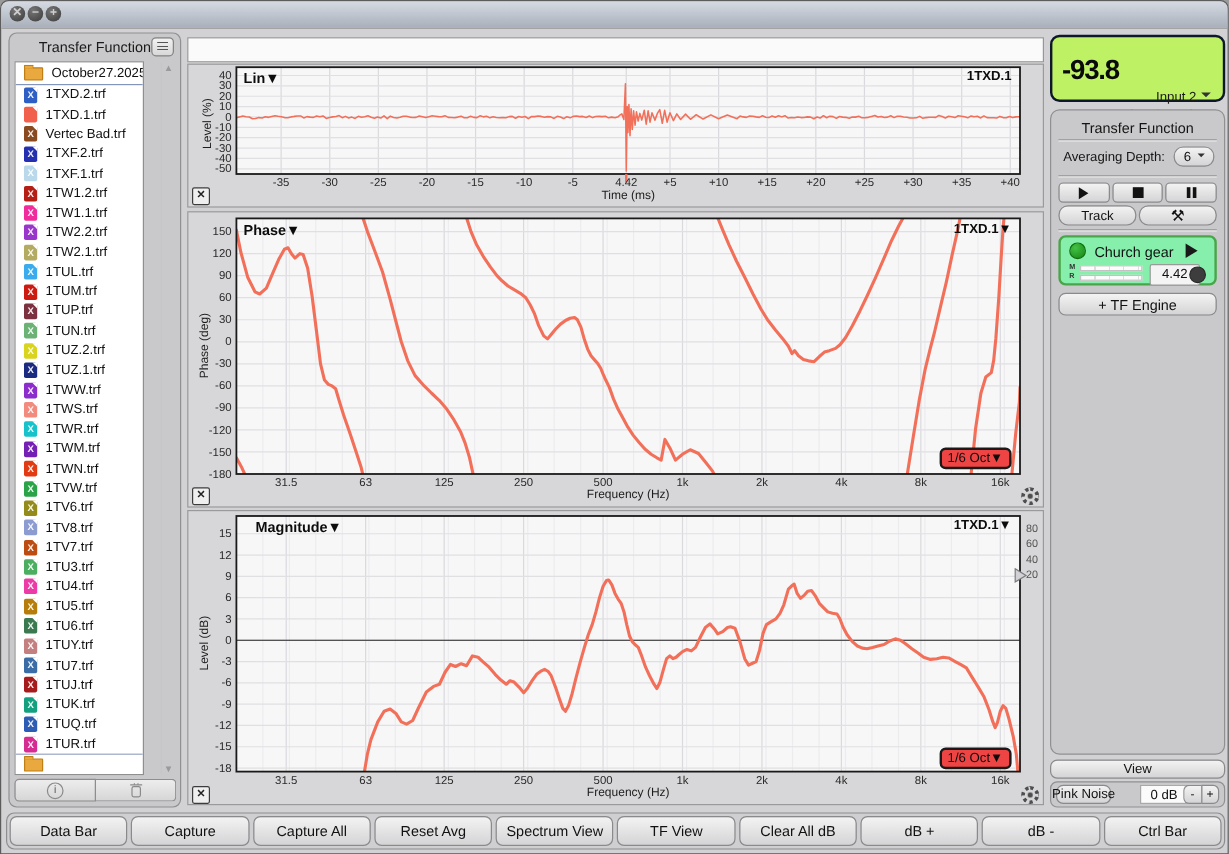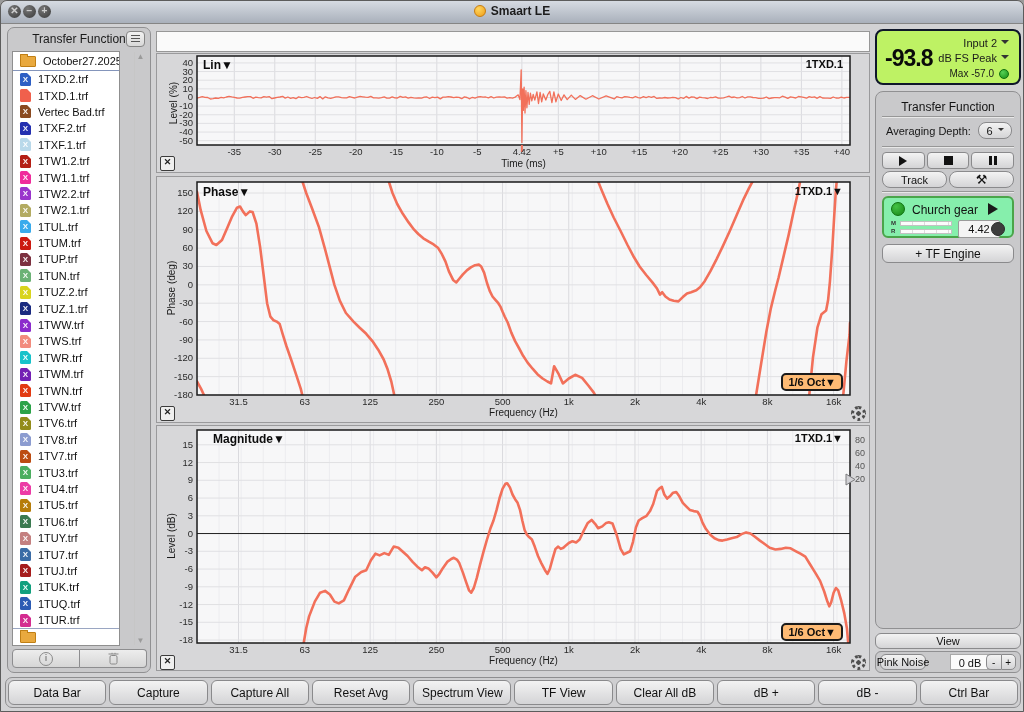--- a/index.html
+++ b/index.html
@@ -47,35 +47,35 @@
   .sb-fbtn:first-child{border-radius:4px 0 0 4px;}
   .sb-fbtn:last-child{border-radius:0 4px 4px 0;border-left:none;}
   .info-i{width:12px;height:12px;border-radius:50%;border:1px solid #8a8a8a;color:#8a8a8a;
       font-size:9px;font-weight:bold;line-height:11px;text-align:center;}
   
   .strip{position:absolute;left:155px;top:30px;width:714px;height:21px;background:#fafafa;border:1px solid #979797;box-sizing:border-box;}
   .chartpanel{position:absolute;left:155px;width:714px;background:#d7d7d9;border:1px solid #9a9a9c;box-sizing:border-box;}
   .chartpanel svg{position:absolute;left:0;top:0;}
   .c-title{position:absolute;font-size:12px;font-weight:bold;color:#0c0c0c;z-index:3;}
   .c-trace{position:absolute;font-size:11px;font-weight:bold;color:#0c0c0c;z-index:3;}
-  .c-badge{position:absolute;background:#fdba74;border:2px solid #1a1a1a;border-radius:5px;
-      font-size:11px;font-weight:bold;color:#0c0c0c;padding:0 5px;line-height:14px;z-index:3;}
+  .c-badge{position:absolute;background:#ef4444;border:2px solid #1a1a1a;border-radius:5px;
+      font-size:11px;font-weight:normal;color:#0c0c0c;padding:0 5px;line-height:14px;z-index:3;}
   .xbtn{position:absolute;width:13px;height:13px;border:1px solid #3c3c3c;border-radius:2px;background:#efefef;
       font-size:9px;line-height:11px;text-align:center;font-weight:bold;color:#222;z-index:3;}
   .gear-i{position:absolute;width:9px;height:9px;border-radius:50%;border:3px dotted #4e4e4e;
       background:radial-gradient(circle,#4e4e4e 2px,transparent 2.5px);z-index:3;}
   .axis-x{position:absolute;left:40px;width:653px;text-align:center;font-size:10px;color:#1c1c1c;z-index:2;}
   .axis-y{position:absolute;font-size:10px;color:#1c1c1c;white-space:nowrap;
       transform:translate(-50%,-50%) rotate(-90deg);z-index:2;}
   .coh{position:absolute;width:18px;text-align:left;font-size:9px;color:#555;line-height:12.6px;z-index:3;}
   .coh-mark{position:absolute;z-index:3;}
   
   #meterbox{left:874px;top:28px;width:146px;height:56px;background:#bef264;border:2px solid #0f172a;border-radius:8px;padding-left:29px;}
   .meter-val{position:absolute;left:8px;top:14px;font-size:23px;font-weight:bold;color:#0a0a0a;letter-spacing:-1px;}
-  .meter-row{position:absolute;right:10px;font-size:11px;color:#1a1a1a;white-space:nowrap;}
+  .meter-row{position:absolute;right:10px;font-size:11px;color:#1a1a1a;white-space:nowrap;margin-top:38px;}
   .caret{display:inline-block;width:0;height:0;border:4px solid transparent;border-top-color:#333;
       vertical-align:-1px;margin-left:4px;}
   .led{display:inline-block;width:10px;height:10px;border-radius:50%;vertical-align:-2px;margin-left:5px;
       background:radial-gradient(circle at 35% 30%,#55d055,#169016);border:1px solid #0d700d;box-sizing:border-box;}
   #tfpanel{left:874px;top:90px;width:146px;height:538px;border-radius:8px;}
   .tf-title{position:absolute;left:0;right:0;top:8px;text-align:center;font-size:12px;color:#141414;}
   .hline{position:absolute;left:6px;right:6px;height:0;border-top:1px solid #979797;border-bottom:1px solid #e8e8e8;}
   .avg-label{position:absolute;left:10px;top:33px;font-size:11px;color:#161616;}
   .avg-dd{position:absolute;right:8px;top:30px;width:34px;height:17px;border-radius:8px;font-size:11px;}
   .transport{position:absolute;left:6px;top:60px;right:6px;height:17px;display:flex;gap:2px;}
@@ -113,21 +113,20 @@
 </style>
 </head>
 <body>
 
 <div id="app">
 
   <div class="titlebar">
     <div class="tl" style="left:7px">✕</div>
     <div class="tl" style="left:22px">−</div>
     <div class="tl" style="left:37px">+</div>
-    <div class="win-title"><span class="app-icon"></span><span>Smaart LE</span></div>
   </div>
 
   <div class="panel" id="sidebar">
     <div class="sb-header">
       <div class="sb-title">Transfer Function</div>
       <div class="sb-menu">
           <i></i>
         </div>
     </div>
     <div id="file-list">

